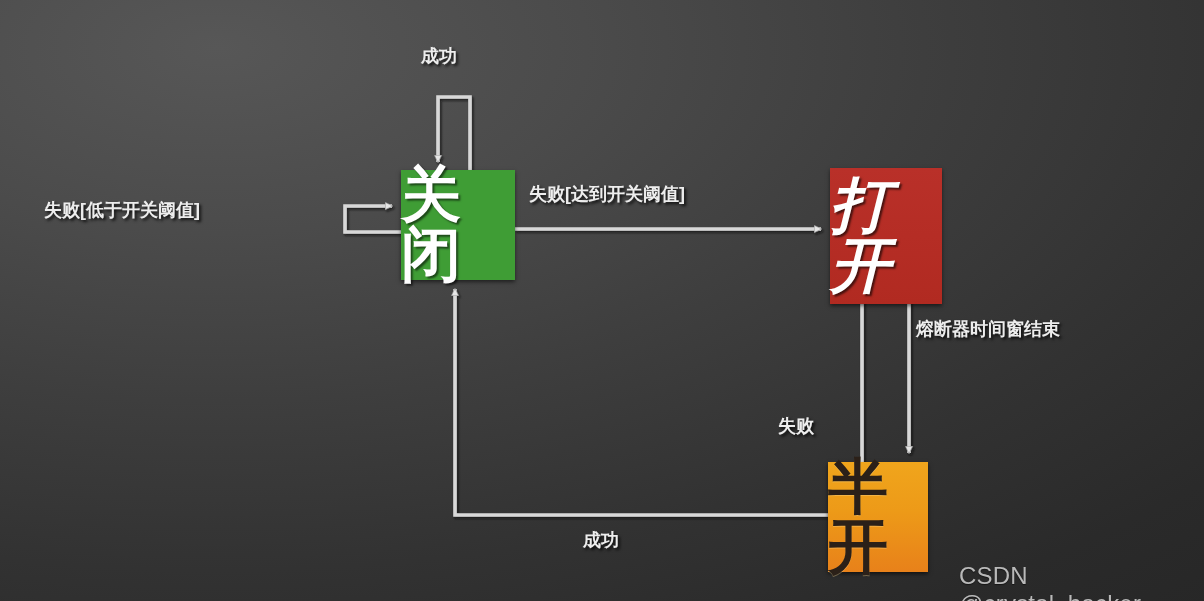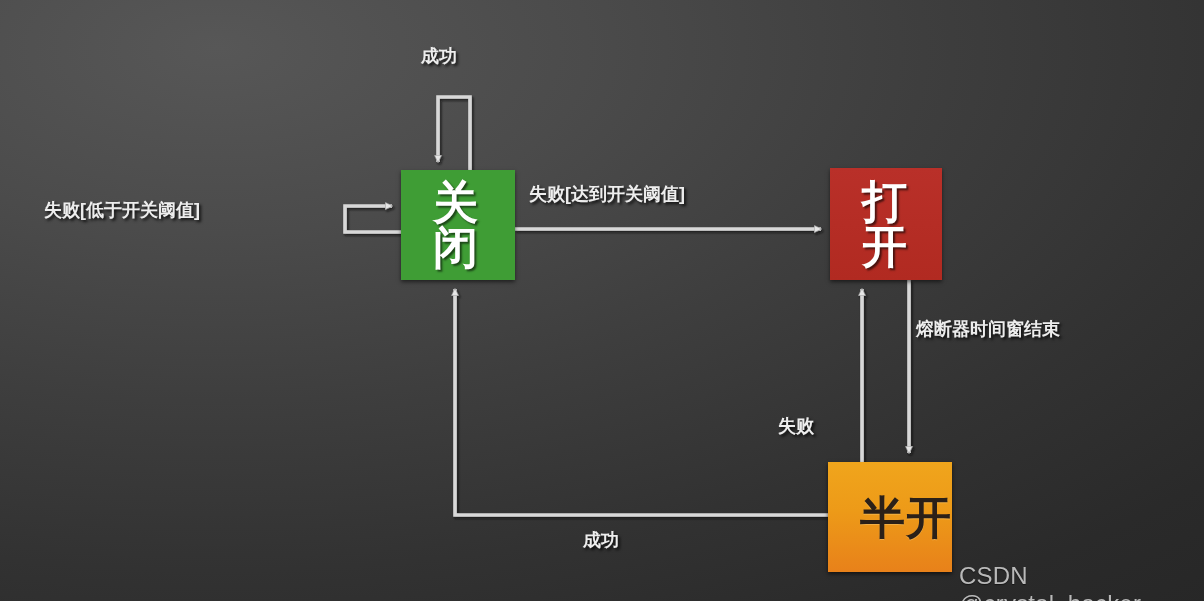--- a/index.html
+++ b/index.html
@@ -25,55 +25,55 @@
   }
   .state-box {
     position: absolute;
     display: flex;
     align-items: center;
     justify-content: center;
     box-sizing: border-box;
     z-index: 5;
   }
   .state-label {
-    font-size: 45px;
+    font-size: 60px;
     font-weight: bold;
     line-height: 1;
     letter-spacing: 1px;
-    margin-left: 32px;
   }
   #state-closed {
     left: 401px;
     top: 170px;
     width: 114px;
     height: 110px;
     background: #3f9d35;
     box-shadow: 0 2px 4px rgba(0,0,0,0.55);
   }
   #state-closed .state-label {
     color: #ffffff;
     text-shadow: 2px 2px 2px rgba(0,0,0,0.55);
   }
   #state-open {
     left: 830px;
     top: 168px;
     width: 112px;
-    height: 112px;
+    height: 136px;
     background: #b52b22;
     background: linear-gradient(180deg, #b93029 0%, #b12a21 100%);
     box-shadow: 0 2px 4px rgba(0,0,0,0.55);
+    font-style: italic;
   }
   #state-open .state-label {
     color: #ffffff;
     text-shadow: 2px 2px 2px rgba(0,0,0,0.6);
   }
   #state-halfopen {
     left: 828px;
     top: 462px;
-    width: 124px;
+    width: 100px;
     height: 110px;
     background: linear-gradient(180deg, #f0a51c 0%, #ed9a18 45%, #e8811a 100%);
     box-shadow: 0 2px 4px rgba(0,0,0,0.6);
   }
   #state-halfopen .state-label {
     color: #2b2018;
     text-shadow: 0 1px 0 rgba(255,220,150,0.35);
   }
   .edge-label {
     position: absolute;

